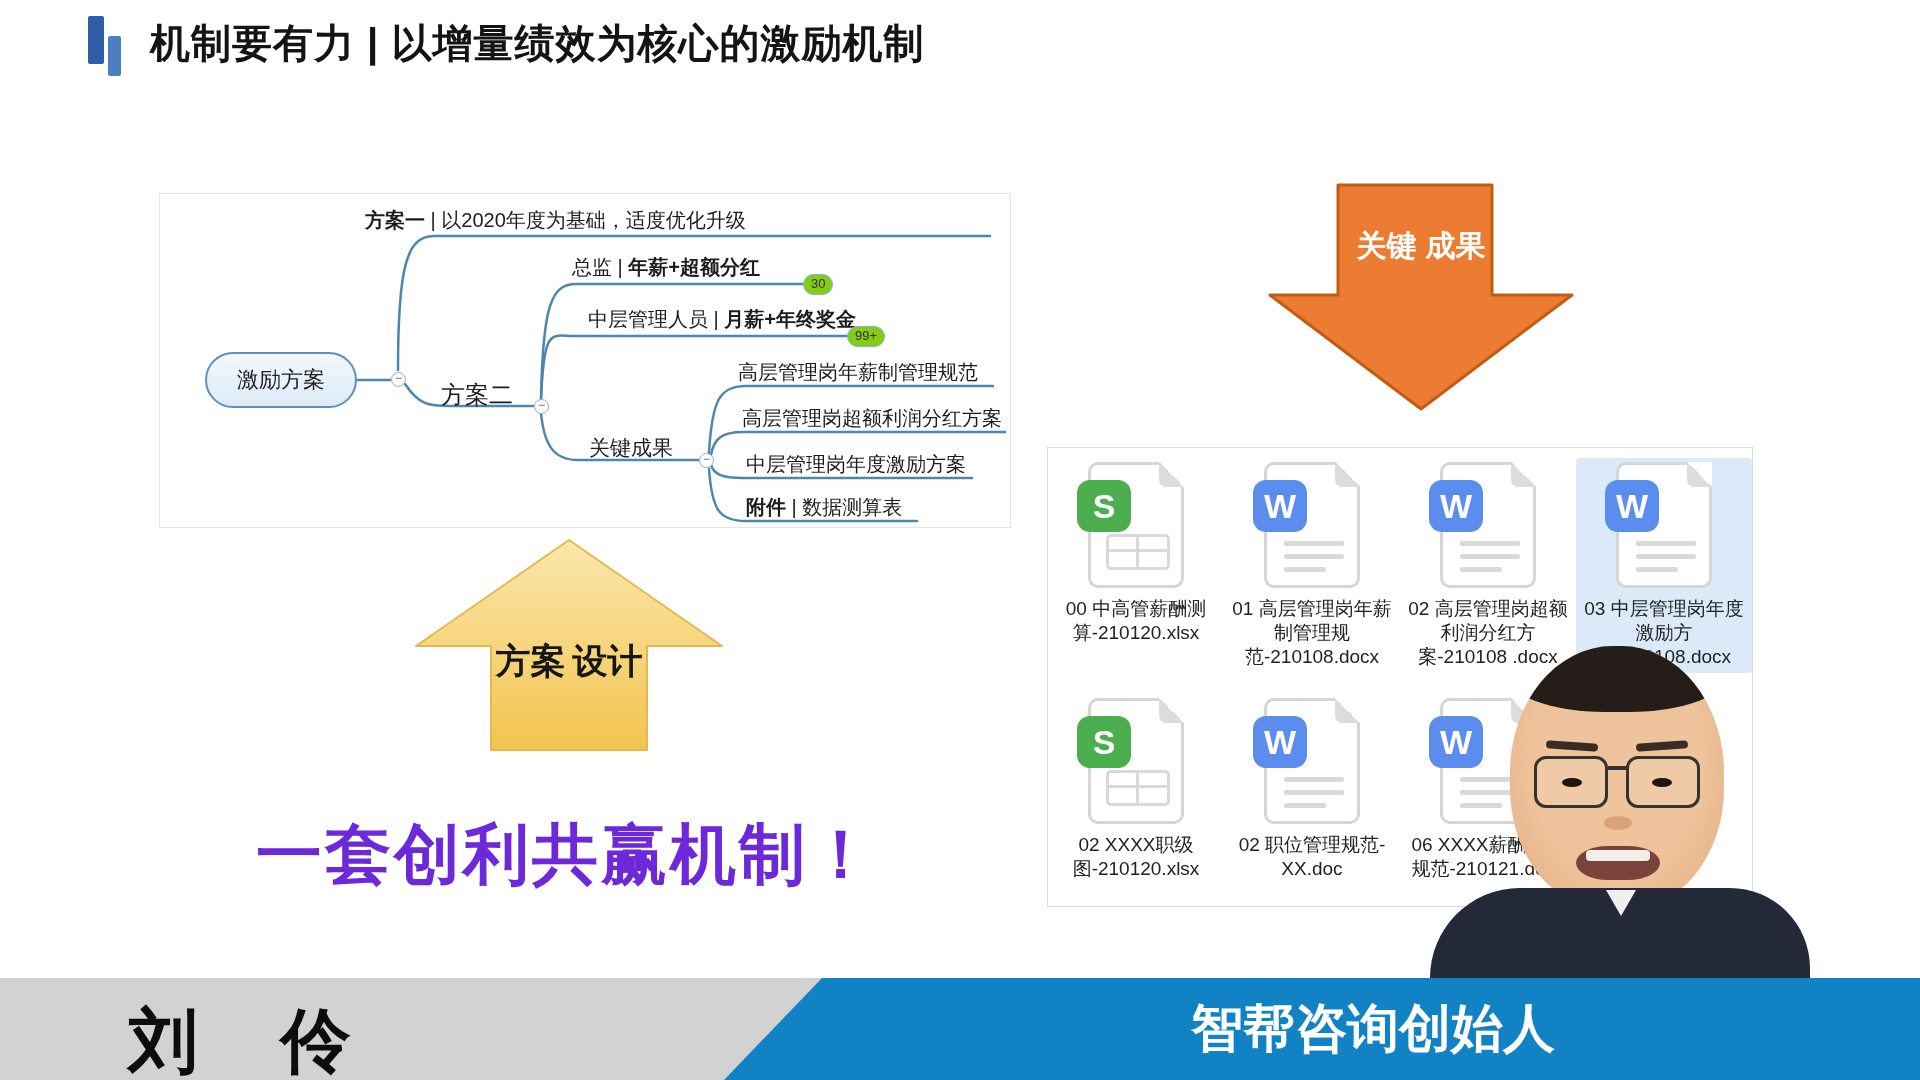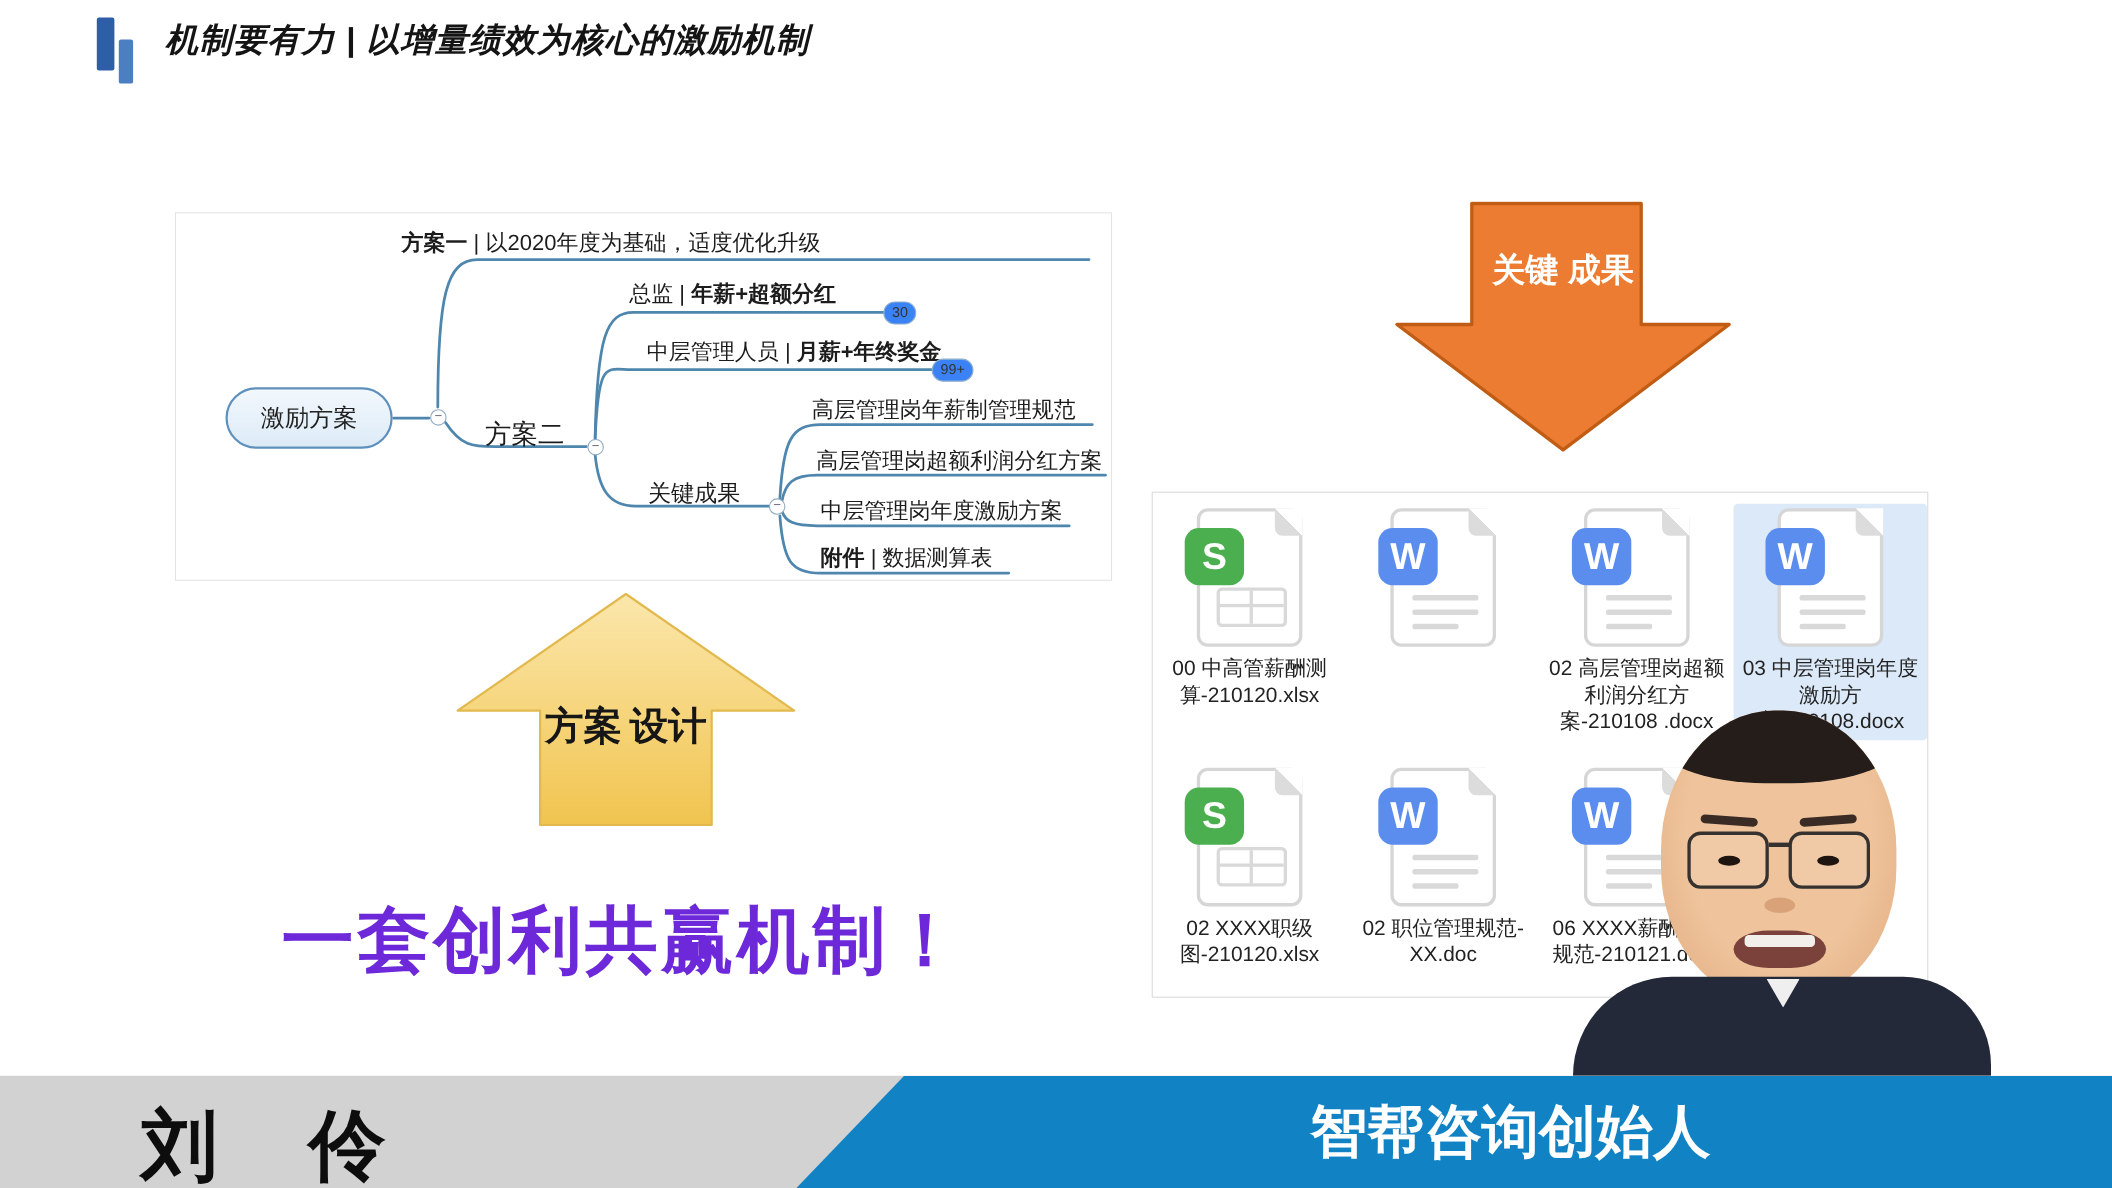--- a/index.html
+++ b/index.html
@@ -4,30 +4,30 @@
 <style>
   * { margin:0; padding:0; box-sizing:border-box; }
   html,body { width:1920px; height:1080px; }
   body {
     position:relative; overflow:hidden; background:#ffffff;
     font-family:"Liberation Sans","DejaVu Sans",sans-serif; color:#111;
   }
   
   .title-marker1 { position:absolute; left:88px; top:16px; width:16px; height:48px; background:#2E5EA6; border-radius:2px; }
   .title-marker2 { position:absolute; left:108px; top:36px; width:13px; height:40px; background:#4C7FC2; border-radius:2px; }
-  .page-title { position:absolute; left:150px; top:16px; font-size:30px; font-weight:700; color:#141414; letter-spacing:1px; white-space:nowrap;font-style:italic; }
+  .page-title { position:absolute; left:150px; top:16px; font-size:40px; font-weight:700; color:#141414; letter-spacing:1px; white-space:nowrap; }
 
   
   .mindmap { position:absolute; left:159px; top:193px; width:852px; height:335px; background:#fff; border:1px solid #E4E4E4; z-index:5; }
   .mindmap svg { position:absolute; left:0; top:0; }
   .mm-text { position:absolute; font-size:20px; color:#1c1c1c; white-space:nowrap; }
   .mm-text .b { font-weight:700; }
   .mm-root { position:absolute; left:45px; top:158px; width:152px; height:56px; background:linear-gradient(#F2F8FD,#DDEBF7); border:2px solid #5E90BC; border-radius:28px; display:flex; align-items:center; justify-content:center; font-size:22px; color:#222; }
   .mm-toggle { position:absolute; width:15px; height:15px; background:#fff; border:1.5px solid #93ACC0; border-radius:50%; font-size:12px; line-height:11px; text-align:center; color:#667; z-index:6; }
-  .mm-badge { position:absolute; height:21px; padding:0 7px; background:#3b82f6; border:1.5px solid #8FB0CC; border-radius:11px; font-size:13px; line-height:18px; color:#333; z-index:6; }
+  .mm-badge { position:absolute; height:21px; padding:0 7px; background:#84cc16; border:1.5px solid #8FB0CC; border-radius:11px; font-size:13px; line-height:18px; color:#333; z-index:6; }
 
   
   .arrow-down { position:absolute; left:1268px; top:183px; width:306px; height:228px; z-index:4; }
   .arrow-down .label { position:absolute; left:0; top:42px; width:100%; text-align:center; color:#fff; font-size:30px; font-weight:700; line-height:1.4; }
   .arrow-down .label span { display:inline-block; width:2.3em; }
   .arrow-up { position:absolute; left:414px; top:538px; width:310px; height:214px; z-index:4; }
   .arrow-up .label { position:absolute; left:0; top:98px; width:100%; text-align:center; color:#161616; font-size:35px; font-weight:700; line-height:1.4; }
   .arrow-up .label span { display:inline-block; width:2.2em; }
 
   
@@ -155,20 +155,21 @@
     <div class="file-cell">
       <div class="ficon doc">
           <div class="fold"></div>
           <div class="fbadge">W</div>
           <div class="wlines">
             <i></i>
             <i></i>
             <i></i>
           </div>
         </div>
+      <div class="fname">01 高层管理岗年薪制管理规范-210108.docx</div>
     </div>
     <div class="file-cell">
       <div class="ficon doc">
           <div class="fold"></div>
           <div class="fbadge">W</div>
           <div class="wlines">
             <i></i>
             <i></i>
             <i></i>
           </div>

